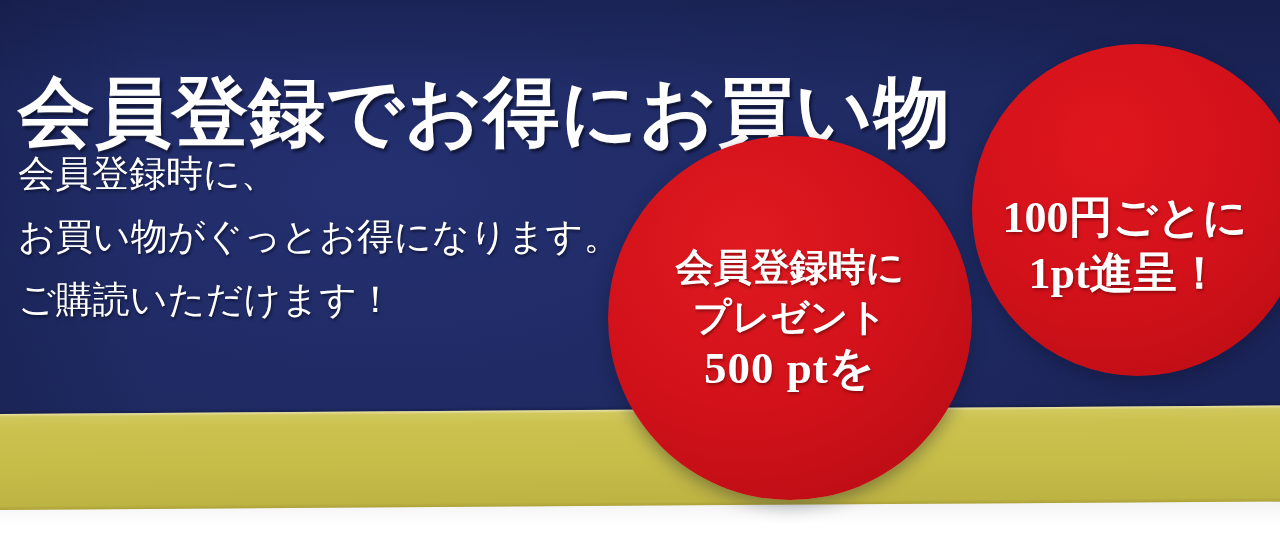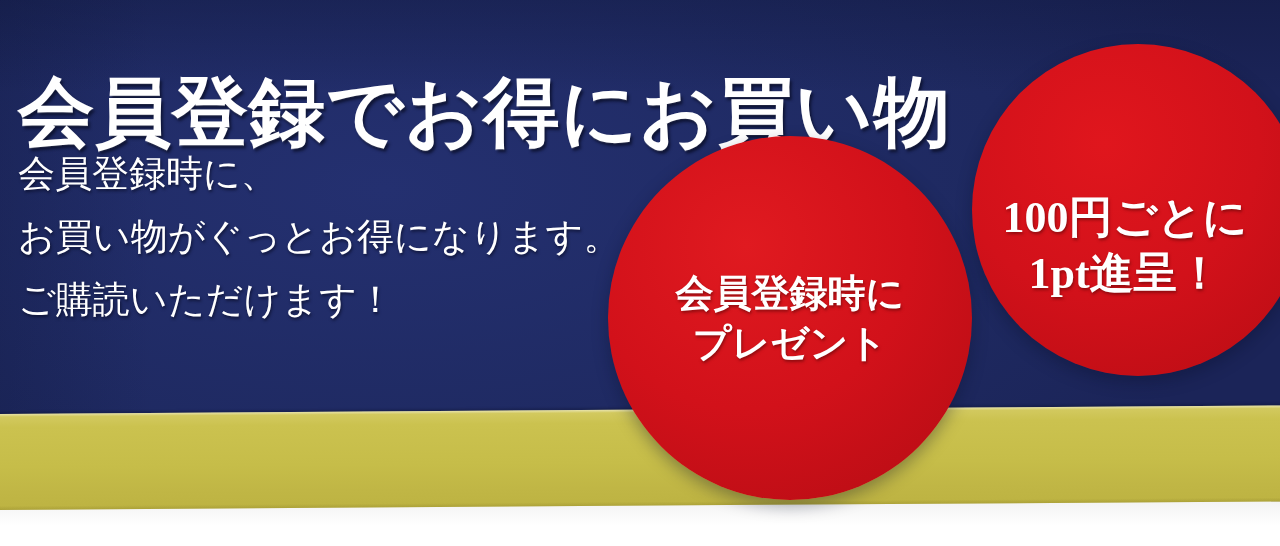--- a/index.html
+++ b/index.html
@@ -192,20 +192,21 @@
   <div class="body-copy">
     <div class="line">会員登録時に、</div>
     <div class="line">お買い物がぐっとお得になります。</div>
     <div class="line">ご購読いただけます！</div>
   </div>
 
   <div class="circle" id="circle-left">
     <div class="c-inner">
       <div class="c-line">会員登録時に</div>
       <div class="c-line">プレゼント</div>
+      <div class="c-line pt">500 ptを</div>
     </div>
   </div>
 
   <div class="circle" id="circle-right">
     <div class="c-inner">
       <div class="c-line">100円ごとに</div>
       <div class="c-line">1pt進呈！</div>
     </div>
   </div>
 

